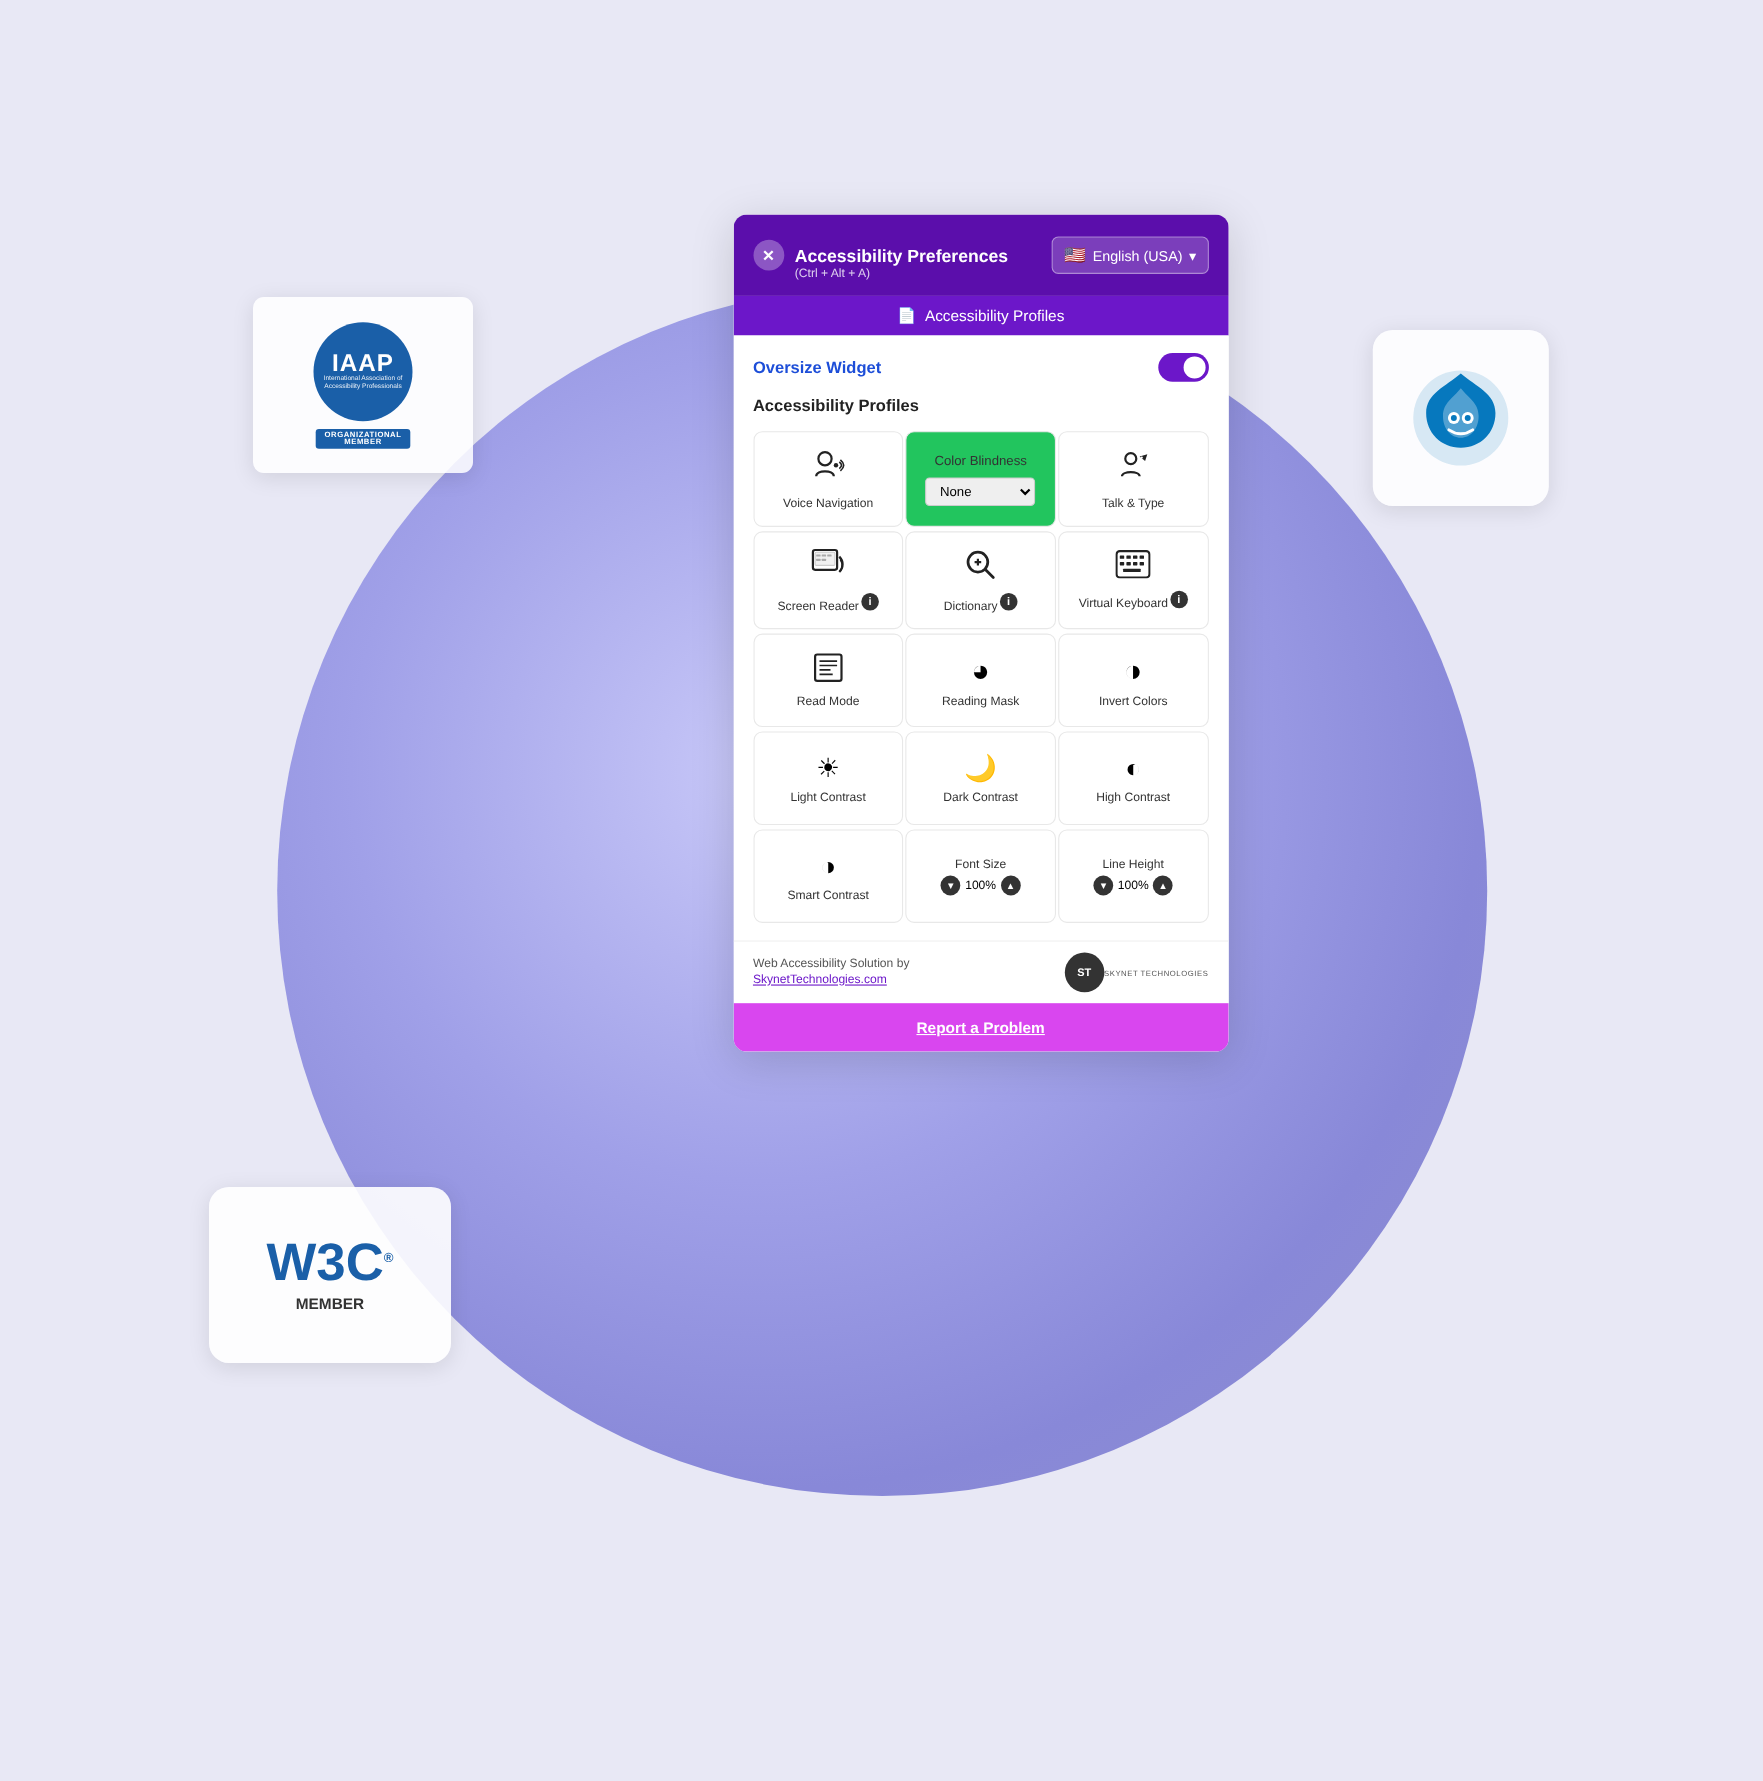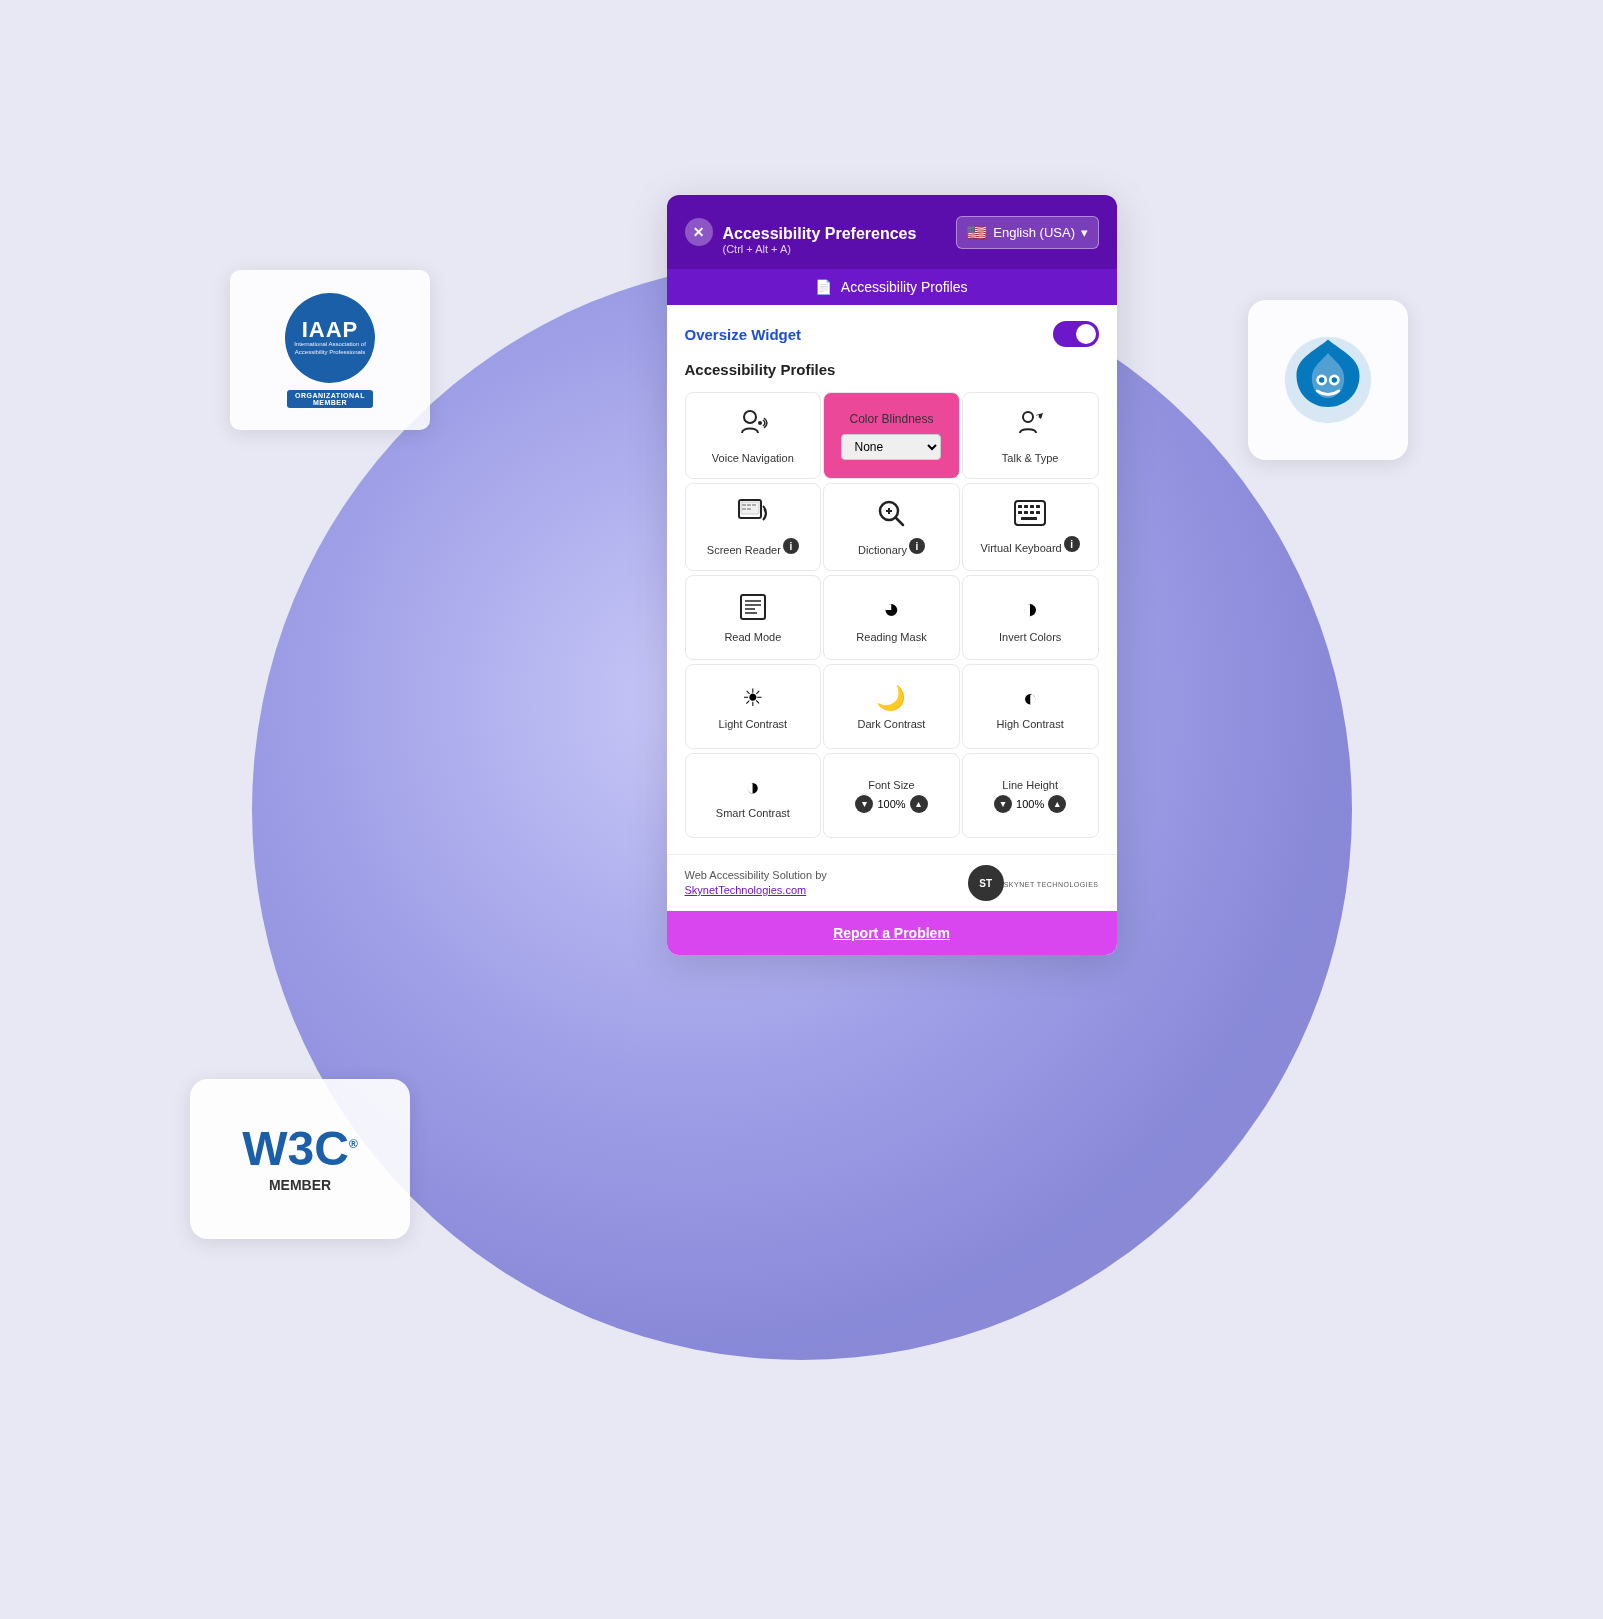--- a/index.html
+++ b/index.html
@@ -316,21 +316,21 @@
 
     .color-blind-cell {
       border: 1px solid #e8e8e8;
       border-radius: 8px;
       padding: 14px 8px;
       display: flex;
       flex-direction: column;
       align-items: center;
       justify-content: center;
       gap: 8px;
-      background: #ec4899;
+      background: #22c55e;
     }
 
     .color-blind-title {
       font-size: 12px;
       color: #333;
       font-weight: 500;
     }
 
     .color-blind-select {
       border: 1px solid #ccc;

